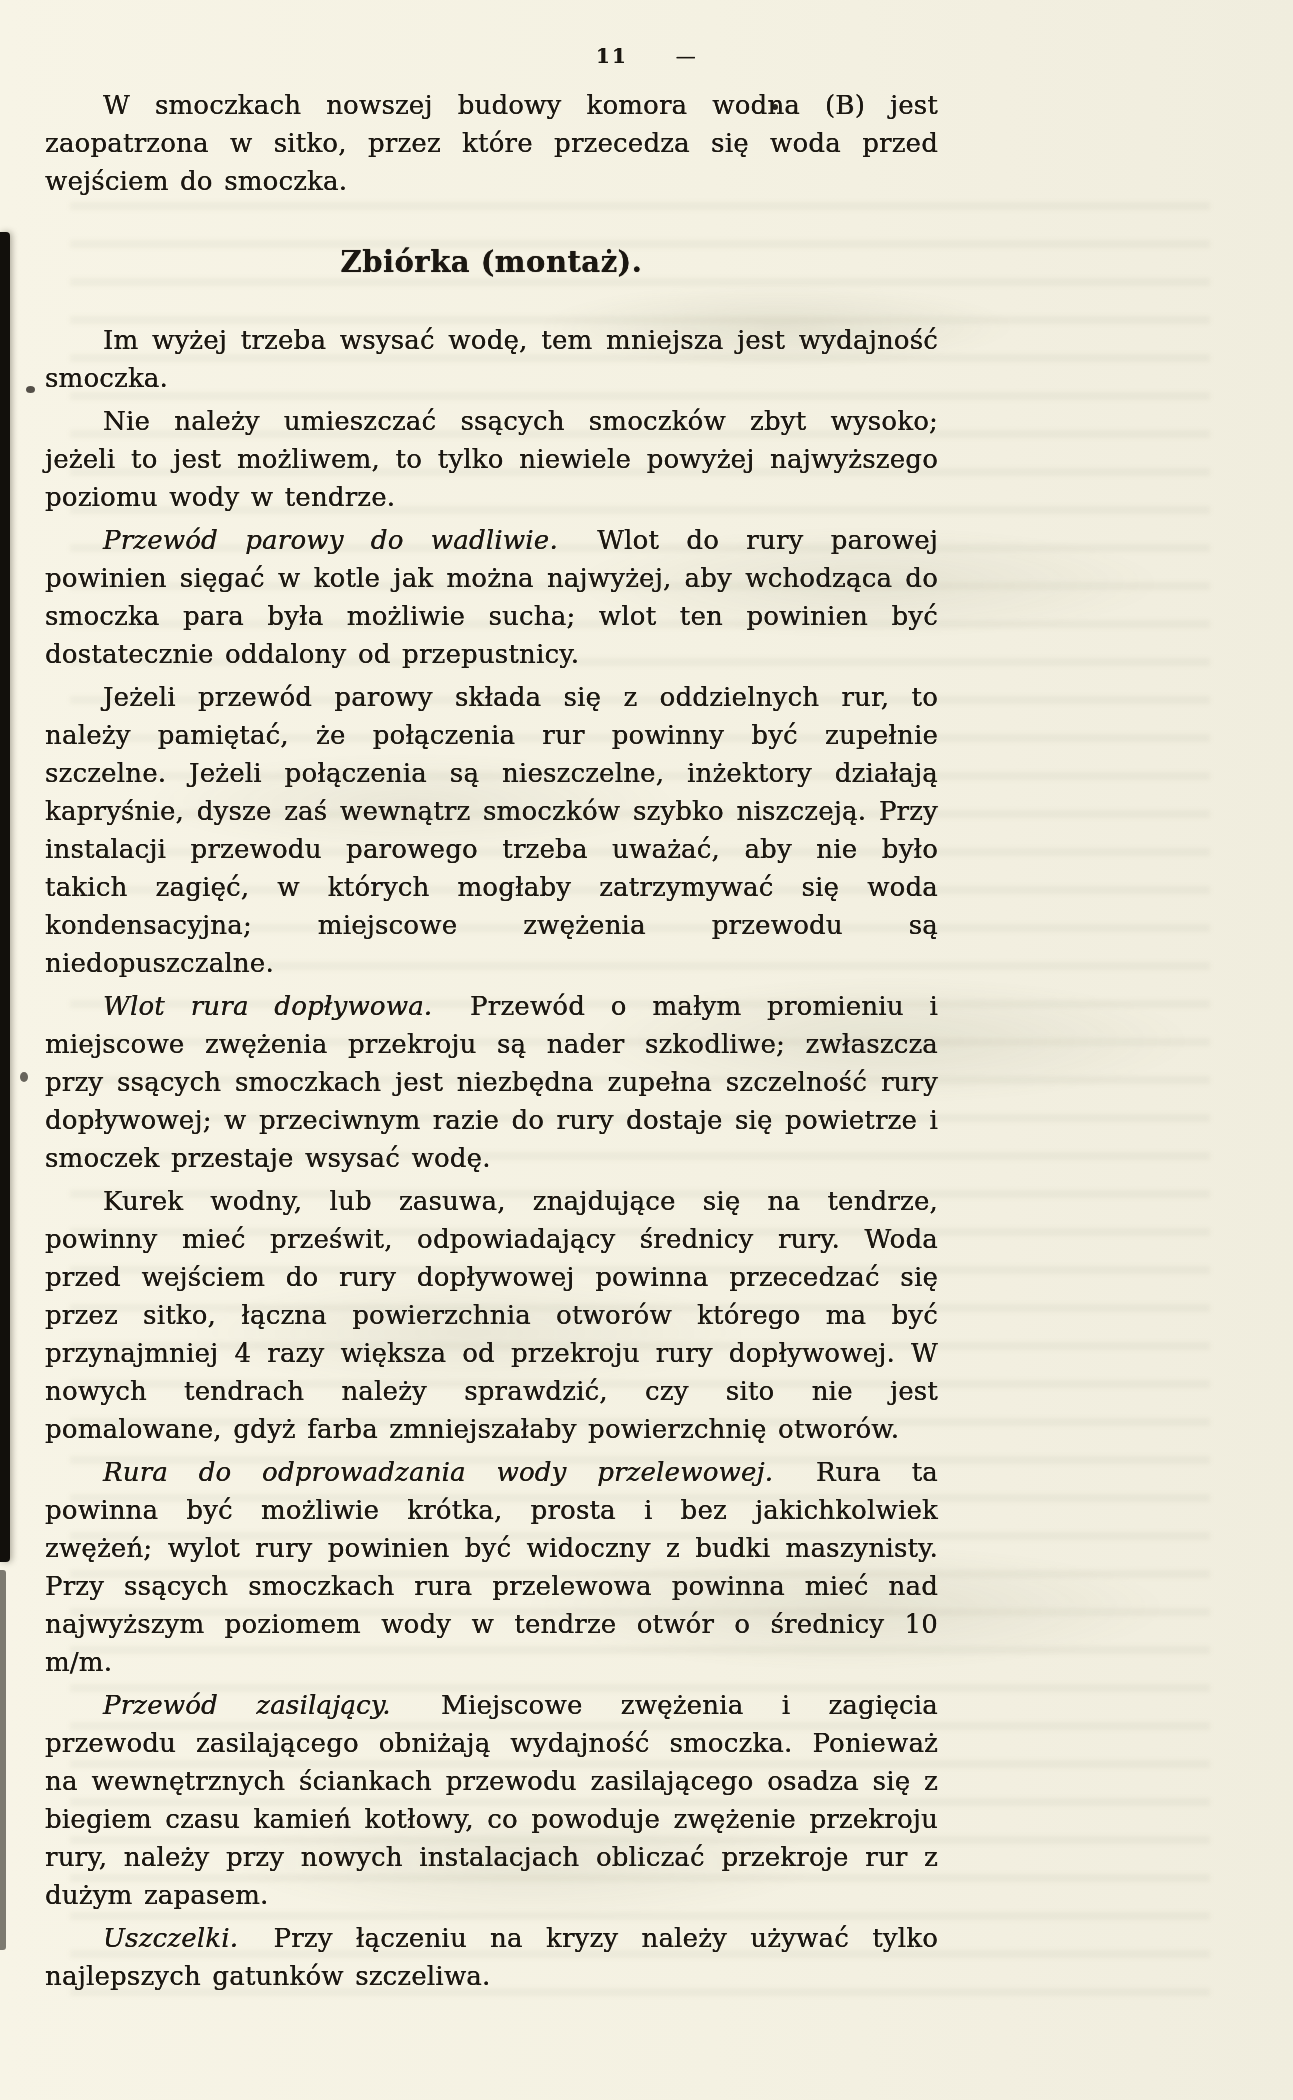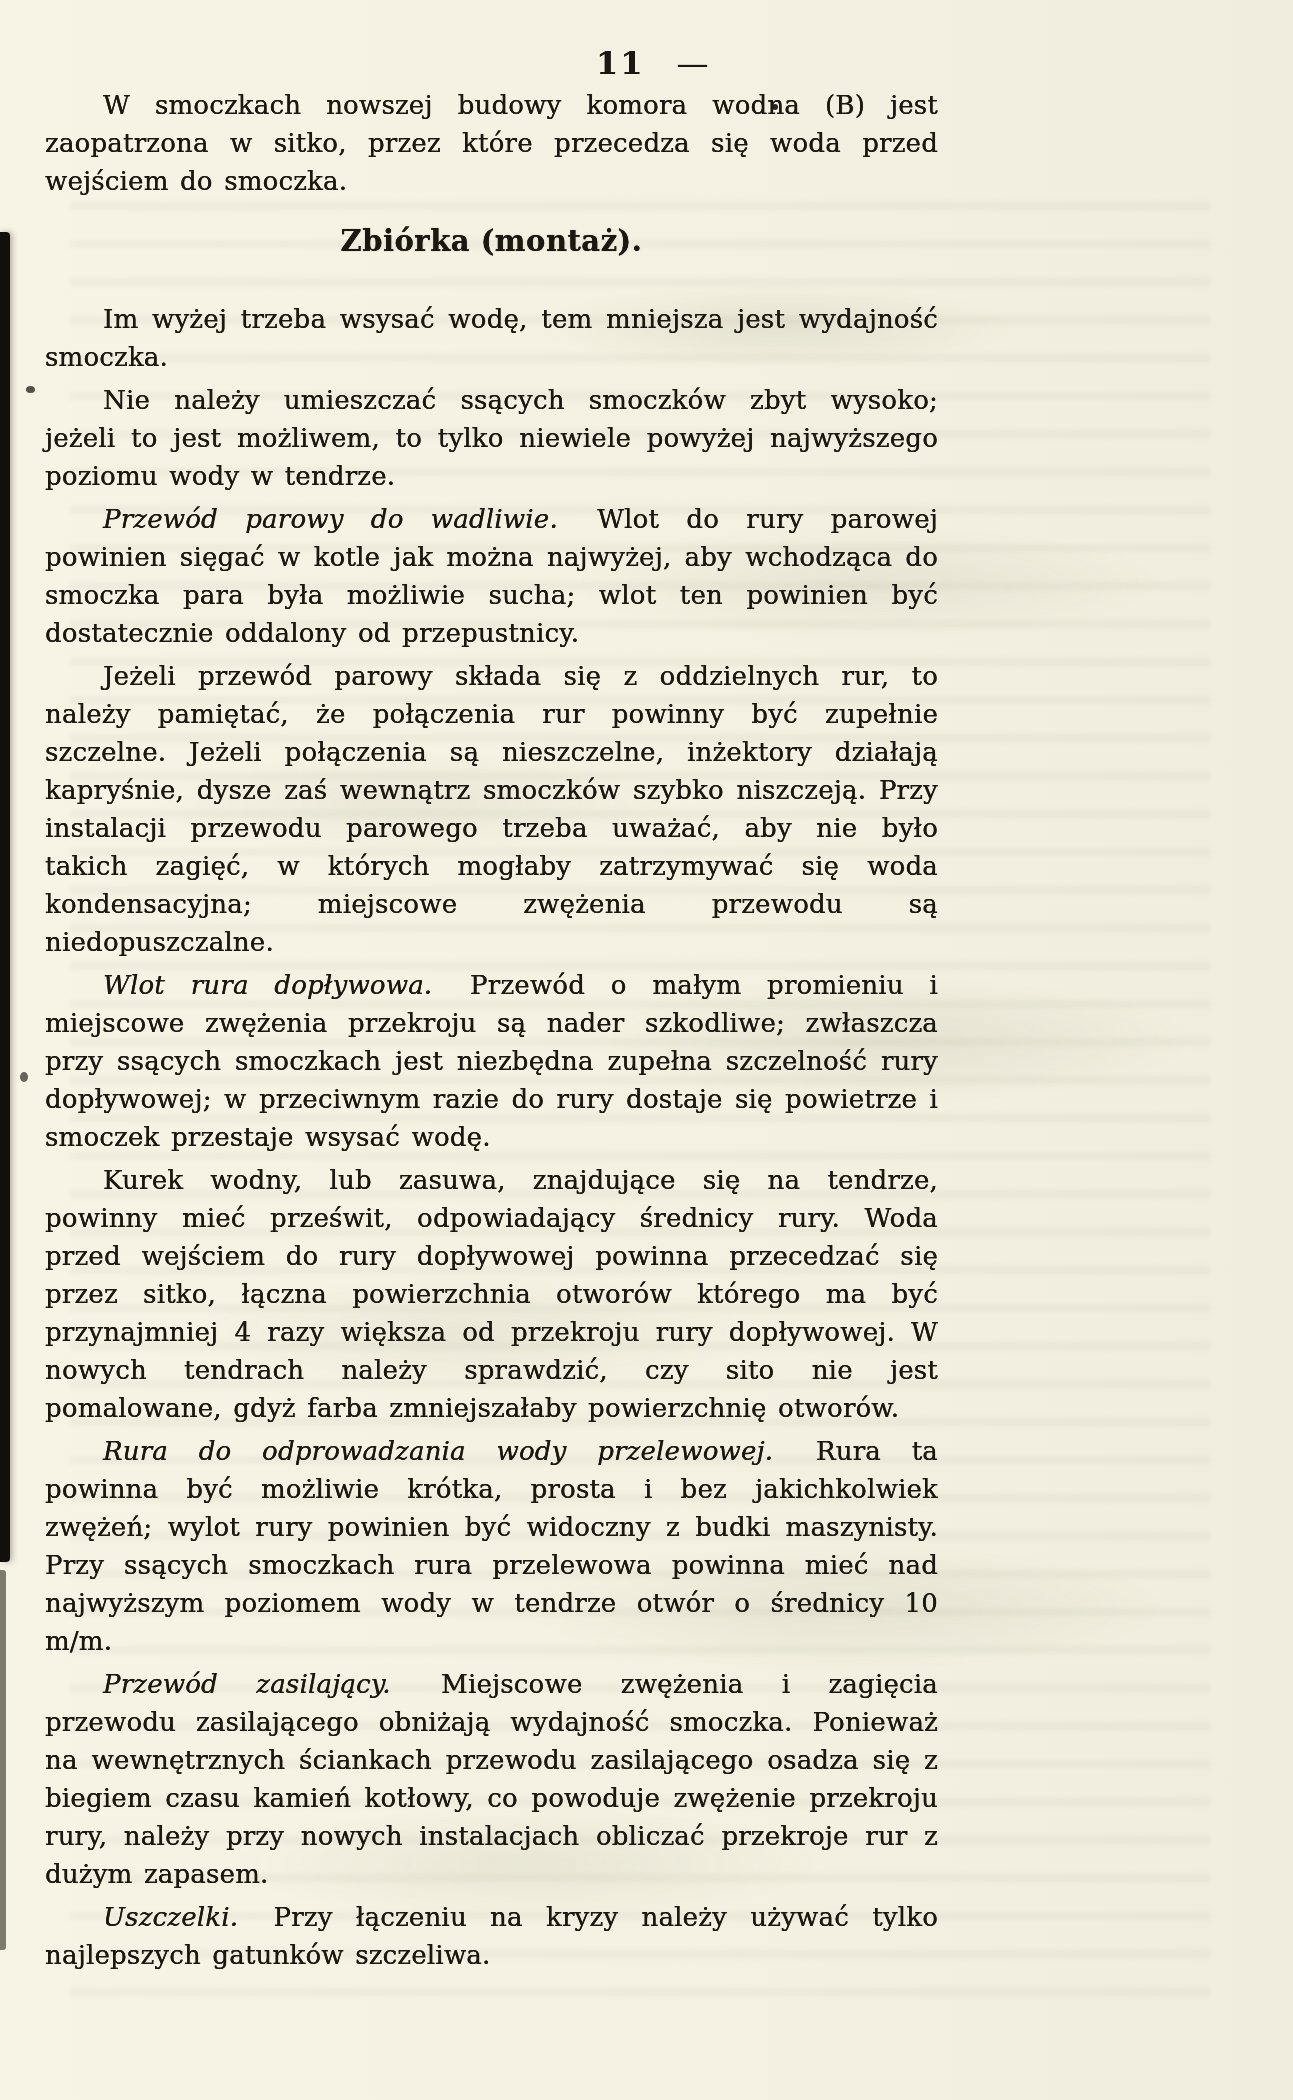--- a/index.html
+++ b/index.html
@@ -61,22 +61,22 @@
   .speck.s1 { left: 772px; top: 104px; width: 6px; height: 6px; }
   .speck.s2 { left: 26px;  top: 386px; width: 9px; height: 7px; opacity: .8; }
   .speck.s3 { left: 20px;  top: 1072px; width: 8px; height: 10px; opacity: .7; }
 
   .folio {
     position: absolute;
     left: 596px;
     top: 44px;
     display: flex;
     align-items: center;
-    gap: 32px;
-    font-size: 32px;
+    gap: 48px;
+    font-size: 20px;
     font-weight: bold;
     letter-spacing: 2px;
     text-shadow: 0 0 0.6px rgba(22,18,12,0.9);
   }
   .folio .dash { font-weight: normal; letter-spacing: 0; }
 
   .page {
     position: absolute;
     left: 45px;
     top: 86px;
@@ -93,21 +93,21 @@
     text-shadow: 0 0 0.6px rgba(22,18,12,0.85), 0.3px 0 0 rgba(22,18,12,0.45);
   }
   .page p .lead {
     font-style: italic;
     margin-right: 12px;
   }
   .heading {
     font-size: 29px;
     font-weight: bold;
     text-align: center;
-    margin: 24px 0 42px 0;
+    margin: 45px 0 42px 0;
     letter-spacing: 0.5px;
     text-shadow: 0 0 0.7px rgba(22,18,12,0.95);
   }
 </style>
 </head>
 <body>
 
 <div class="bleed"></div>
 <div class="gutter"></div>
 <div class="gutter-tail"></div>

